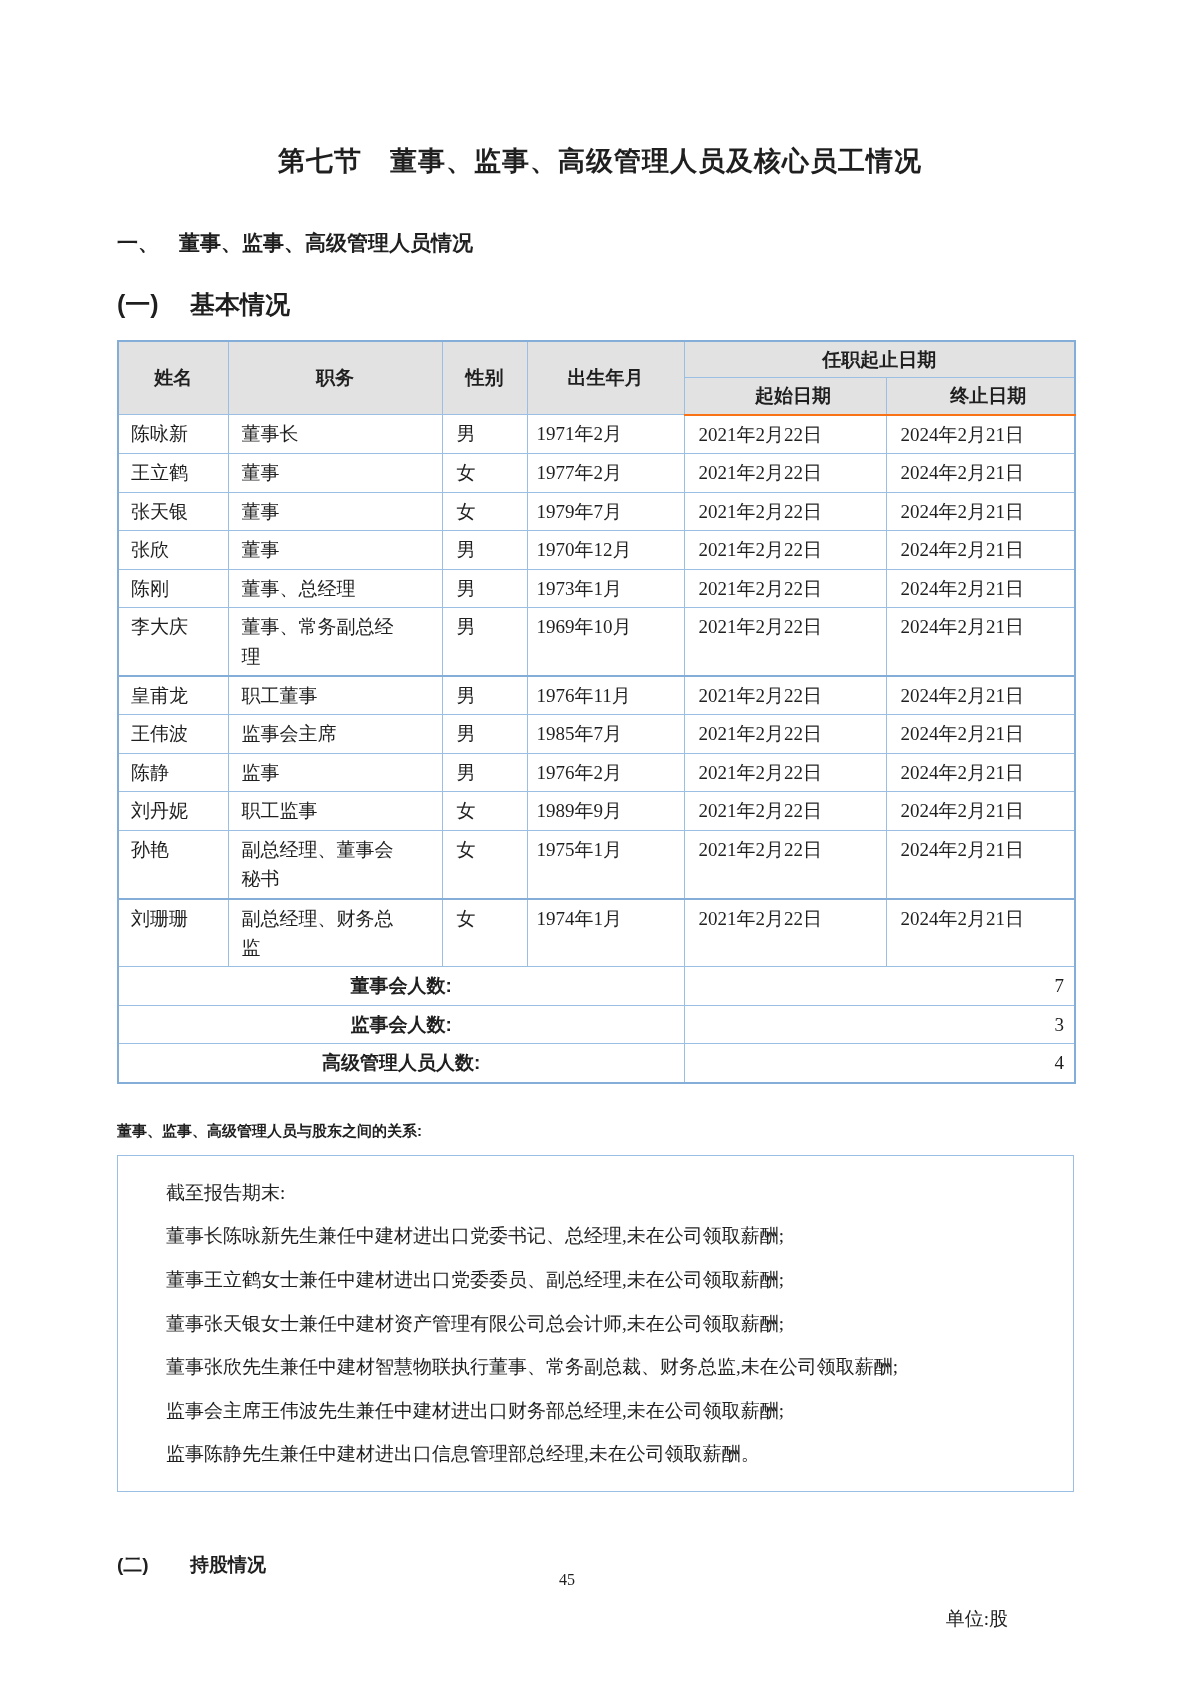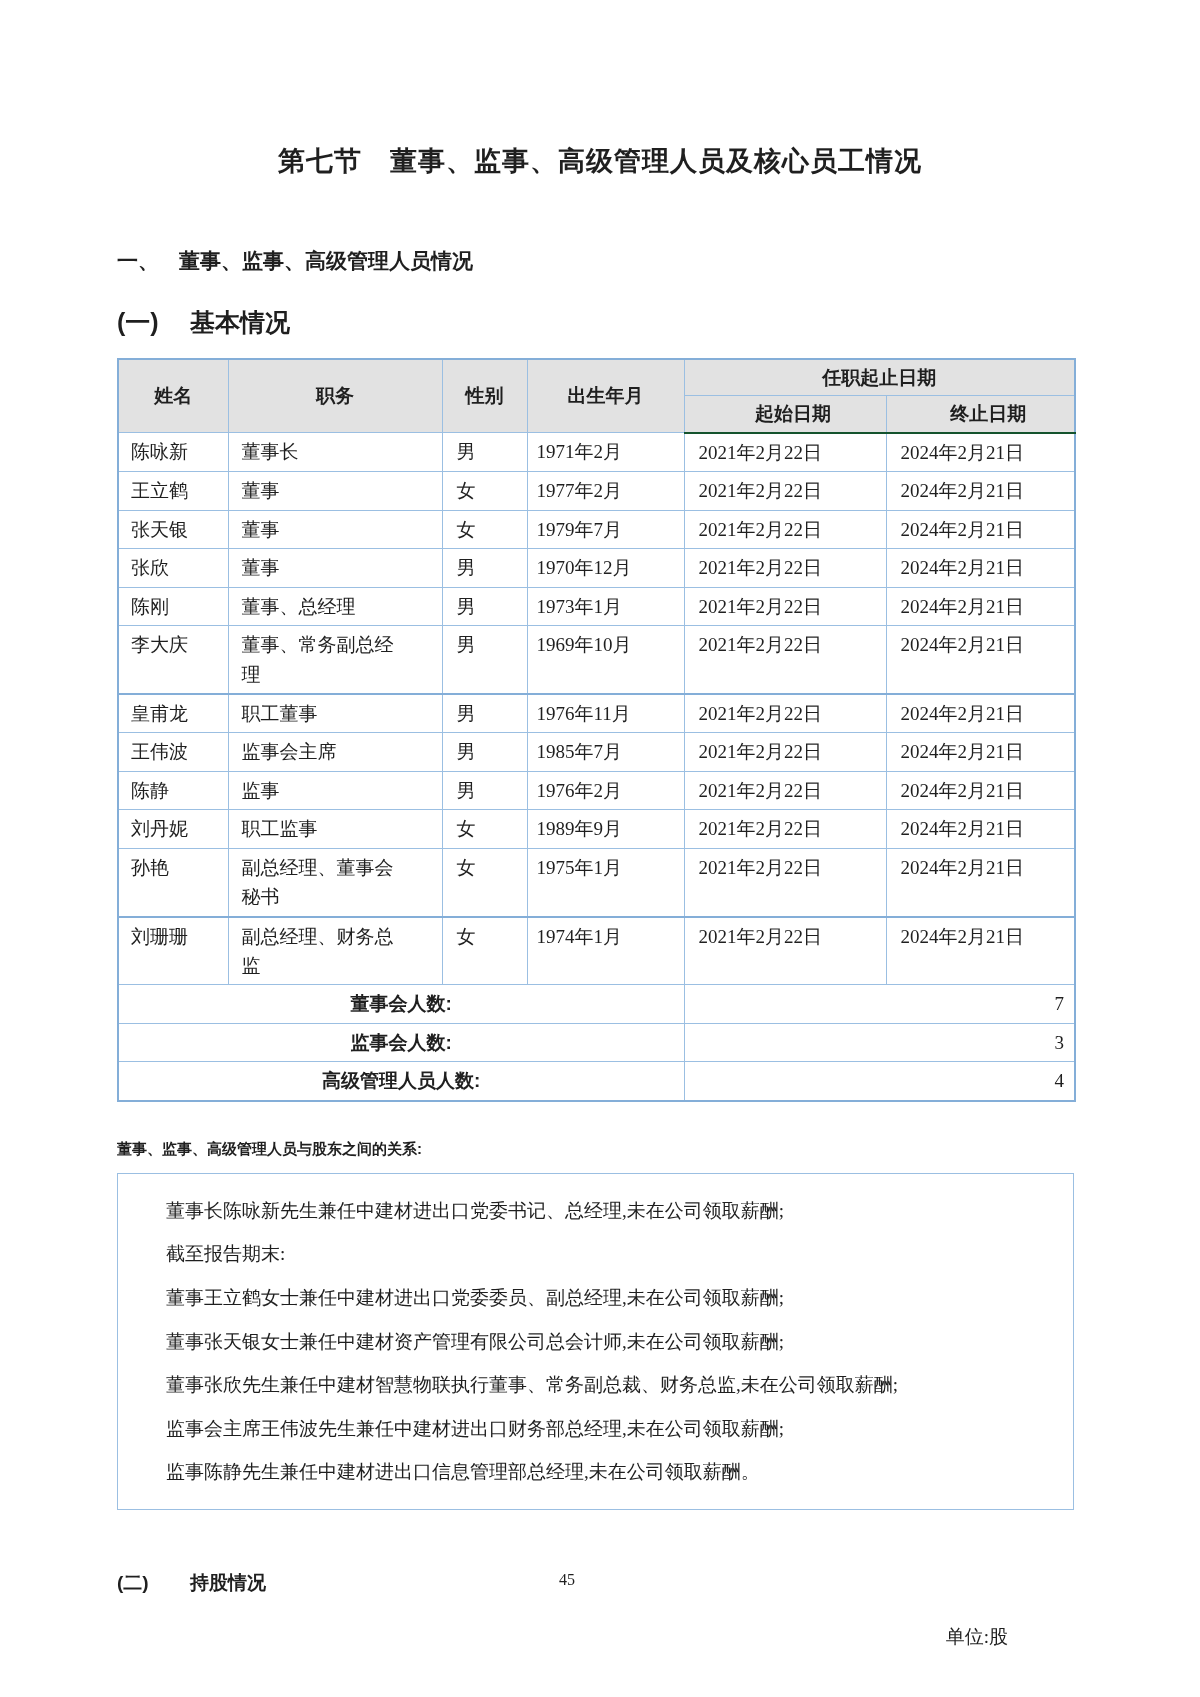--- a/index.html
+++ b/index.html
@@ -19,21 +19,21 @@
   }
   .doc-title {
     text-align: center;
     font-family: "Liberation Sans", "DejaVu Sans", sans-serif;
     font-weight: bold;
     font-size: 27px;
     letter-spacing: 1px;
   }
   .doc-title .gap { display: inline-block; width: 28px; }
   .h1 {
-    margin-top: 68px;
+    margin-top: 50px;
     font-family: "Liberation Sans", "DejaVu Sans", sans-serif;
     font-weight: bold;
     font-size: 21px;
   }
   .h1 .num { display: inline-block; min-width: 62px; }
   .h2 {
     margin-top: 31px;
     font-family: "Liberation Sans", "DejaVu Sans", sans-serif;
     font-weight: bold;
     font-size: 25px;
@@ -52,21 +52,21 @@
     vertical-align: top;
     line-height: 1.55;
   }
   table.main thead th {
     background: #e2e2e2;
     font-weight: bold;
     text-align: center;
     vertical-align: middle;
     padding: 3px 2px;
   }
-  table.main thead tr:last-child th { border-bottom: 2px solid #14532d; padding-left: 18px; }
+  table.main thead tr:last-child th { border-bottom: 2px solid #f97316; padding-left: 18px; }
   td.c-name   { padding: 4px 4px 0 12px; }
   td.c-pos    { padding: 4px 40px 4px 13px; }
   td.c-gen    { padding: 4px 4px 4px 14px; }
   td.c-birth  { padding: 4px 4px 4px 9px; }
   td.c-start  { padding: 4px 4px 4px 14px; }
   td.c-end    { padding: 4px 4px 4px 14px; }
   tr.thick-top td { border-top: 2px solid #84aed8; }
   td.sum-label {
     text-align: center;
     font-family: "Liberation Sans", "DejaVu Sans", sans-serif;
@@ -258,22 +258,22 @@
       <tr>
         <td class="sum-label" colspan="4">高级管理人员人数:</td>
         <td class="sum-value" colspan="2">4</td>
       </tr>
     </tbody>
   </table>
 
   <div class="rel-heading">董事、监事、高级管理人员与股东之间的关系:</div>
 
   <div class="rel-box">
+    <p>截至报告期末:</p>
     <p>董事长陈咏新先生兼任中建材进出口党委书记、总经理,未在公司领取薪酬;</p>
-    <p>截至报告期末:</p>
     <p>董事王立鹤女士兼任中建材进出口党委委员、副总经理,未在公司领取薪酬;</p>
     <p>董事张天银女士兼任中建材资产管理有限公司总会计师,未在公司领取薪酬;</p>
     <p>董事张欣先生兼任中建材智慧物联执行董事、常务副总裁、财务总监,未在公司领取薪酬;</p>
     <p>监事会主席王伟波先生兼任中建材进出口财务部总经理,未在公司领取薪酬;</p>
     <p>监事陈静先生兼任中建材进出口信息管理部总经理,未在公司领取薪酬。</p>
   </div>
 
   <div class="h3">
     <span class="num">(二)</span><span>持股情况</span>
   </div>

